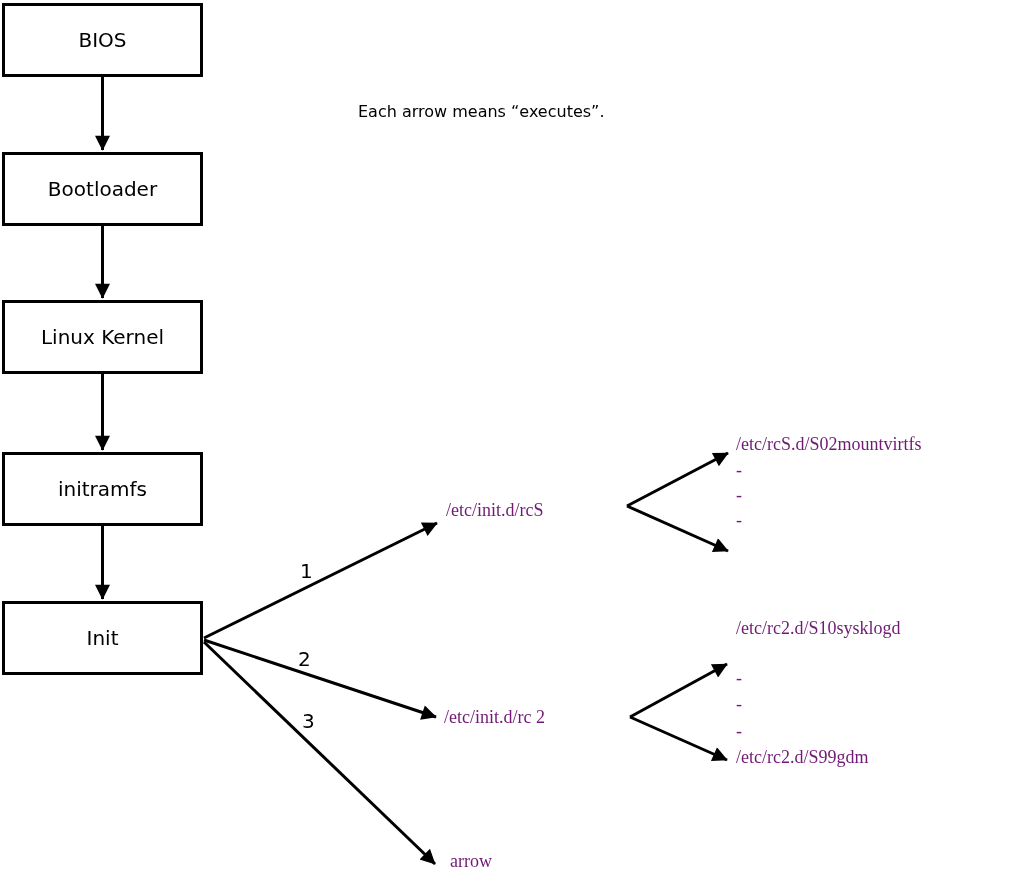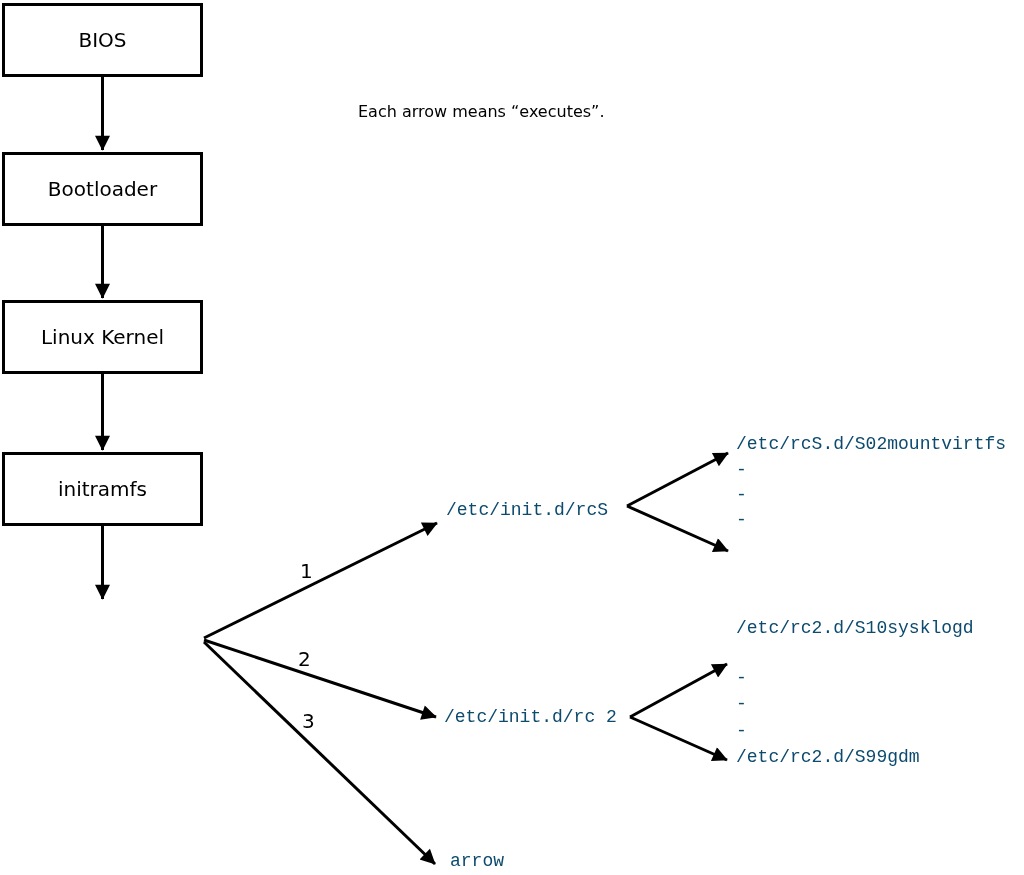--- a/index.html
+++ b/index.html
@@ -48,24 +48,24 @@
     white-space: nowrap;
   }
   .branch-num {
     position: absolute;
     font-size: 20px;
     line-height: 24px;
     color: #000000;
   }
   .mono {
     position: absolute;
-    font-family: Liberation Mono, monospace;
+    font-family: Liberation Serif, serif;
     font-size: 18px;
     line-height: 24px;
-    color: #0c4a6e;
+    color: #701a75;
     white-space: pre;
   }
 </style>
 </head>
 <body>
 
 <div class="stage">
 
   <svg class="arrow-layer" width="1024" height="875" viewBox="0 0 1024 875" xmlns="http://www.w3.org/2000/svg">
     <defs>
@@ -98,20 +98,23 @@
   </div>
   <div class="node-box" style="top:152px">
     <span class="node-label">Bootloader</span>
   </div>
   <div class="node-box" style="top:300px">
     <span class="node-label">Linux Kernel</span>
   </div>
   <div class="node-box" style="top:452px">
     <span class="node-label">initramfs</span>
   </div>
+  <div class="node-box" style="top:601px">
+    <span class="node-label">Init</span>
+  </div>
 
   <div class="branch-num" style="left:300px; top:559px">1</div>
   <div class="branch-num" style="left:298px; top:647px">2</div>
   <div class="branch-num" style="left:302px; top:709px">3</div>
 
   <div class="mono" style="left:446px; top:498px">/etc/init.d/rcS</div>
   <div class="mono" style="left:444px; top:705px">/etc/init.d/rc 2</div>
   <div class="mono" style="left:450px; top:849px">arrow</div>
 
   <div class="mono" style="left:736px; top:432px">/etc/rcS.d/S02mountvirtfs</div>

